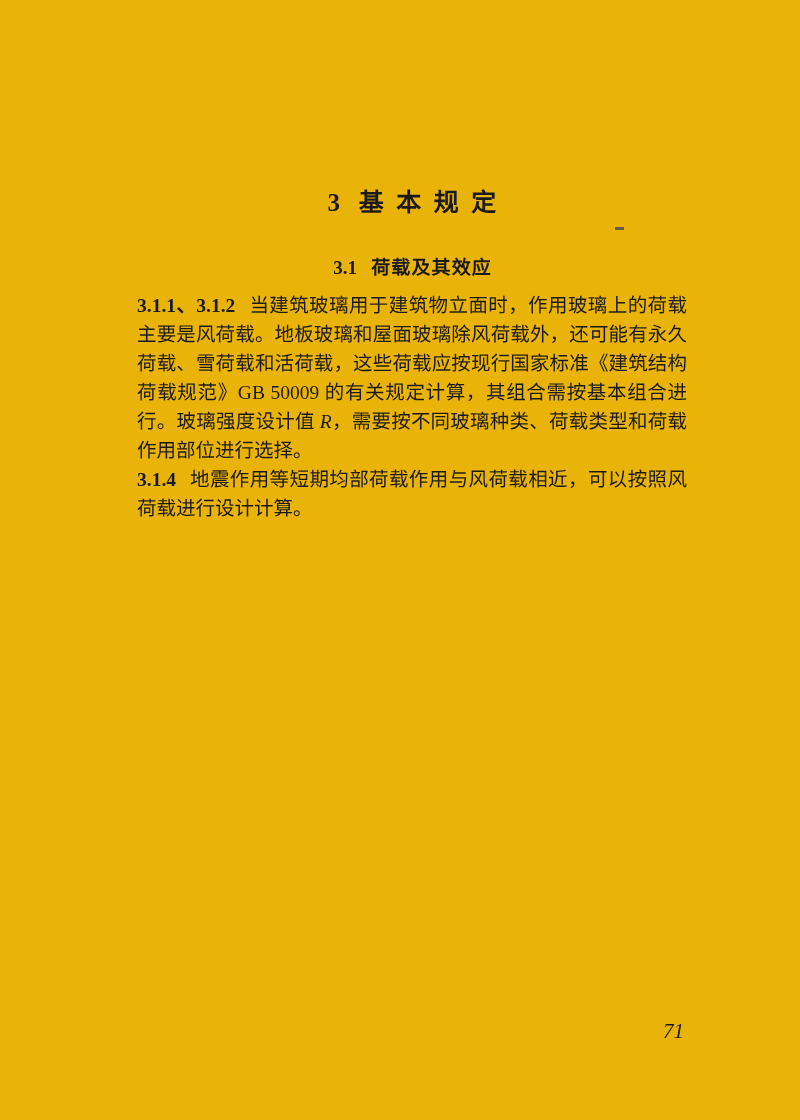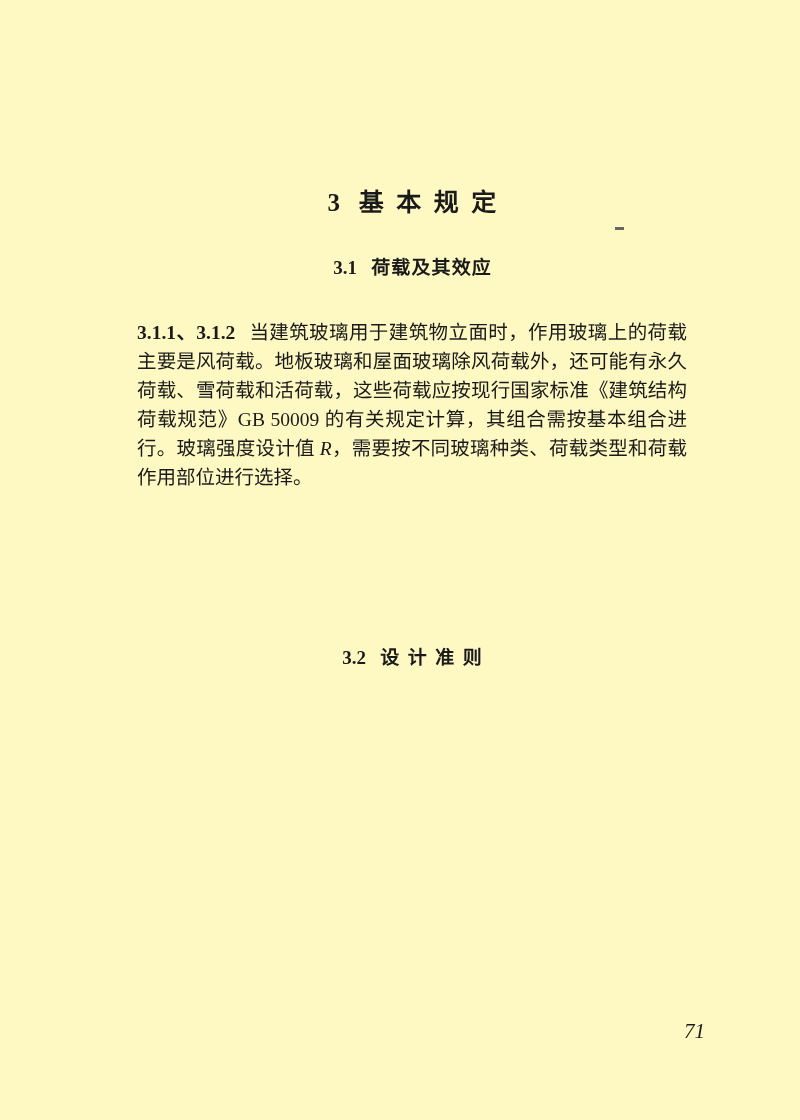--- a/index.html
+++ b/index.html
@@ -5,21 +5,21 @@
   html, body {
     margin: 0;
     padding: 0;
     background: #e8e8e8;
   }
   .page {
     position: relative;
     width: 800px;
     height: 1120px;
     margin: 0 auto;
-    background: #fef9c3;
+    background: #eab308;
     color: #1a1a1a;
     font-family: "Liberation Serif", "DejaVu Serif", serif;
     overflow: hidden;
   }
   
   .chapter-title {
     position: absolute;
     left: 137px;
     top: 186px;
     width: 550px;
@@ -70,21 +70,21 @@
     font-weight: 700;
     margin-right: 0.7em;
   }
   .var {
     font-style: italic;
     font-family: "Liberation Serif", "DejaVu Serif", serif;
   }
   
   .page-number {
     position: absolute;
-    left: 684px;
+    left: 663px;
     top: 1017px;
     font-size: 21px;
     font-style: italic;
     line-height: 28px;
   }
   
   .scan-dash {
     position: absolute;
     left: 615px;
     top: 227px;
@@ -102,26 +102,24 @@
   <div class="scan-dash"></div>
 
   <h1 class="chapter-title">
     <span class="ch-num">3</span><span class="spread-wide">基本规定</span>
   </h1>
 
   <h2 class="sec-heading" style="top:256px">
     <span class="sec-num">3.1</span><span class="sec-title tight">荷载及其效应</span>
   </h2>
 
-  <div class="para-group" style="top:318px">
+  <div class="para-group" style="top:291px">
     <p><b class="plabel">3.1.1、3.1.2</b><span>当建筑玻璃用于建筑物立面时，作用玻璃上的荷载主要是风荷载。地板玻璃和屋面玻璃除风荷载外，还可能有永久荷载、雪荷载和活荷载，这些荷载应按现行国家标准《建筑结构荷载规范》GB 50009 的有关规定计算，其组合需按基本组合进行。玻璃强度设计值 </span><i class="var">R</i><span>，需要按不同玻璃种类、荷载类型和荷载作用部位进行选择。</span></p>
+    <p><b class="plabel">3.1.4</b><span>地震作用等短期均部荷载作用与风荷载相近，可以按照风荷载进行设计计算。</span></p>
   </div>
 
-  <h2 class="sec-heading" style="top:646px">
-    <span class="sec-num">3.2</span><span class="sec-title spread">设计准则</span>
-  </h2>
 
   <div class="para-group" style="top:689px">
   </div>
 
   <div class="page-number">71</div>
 
 </div>
 
 </body></html>

